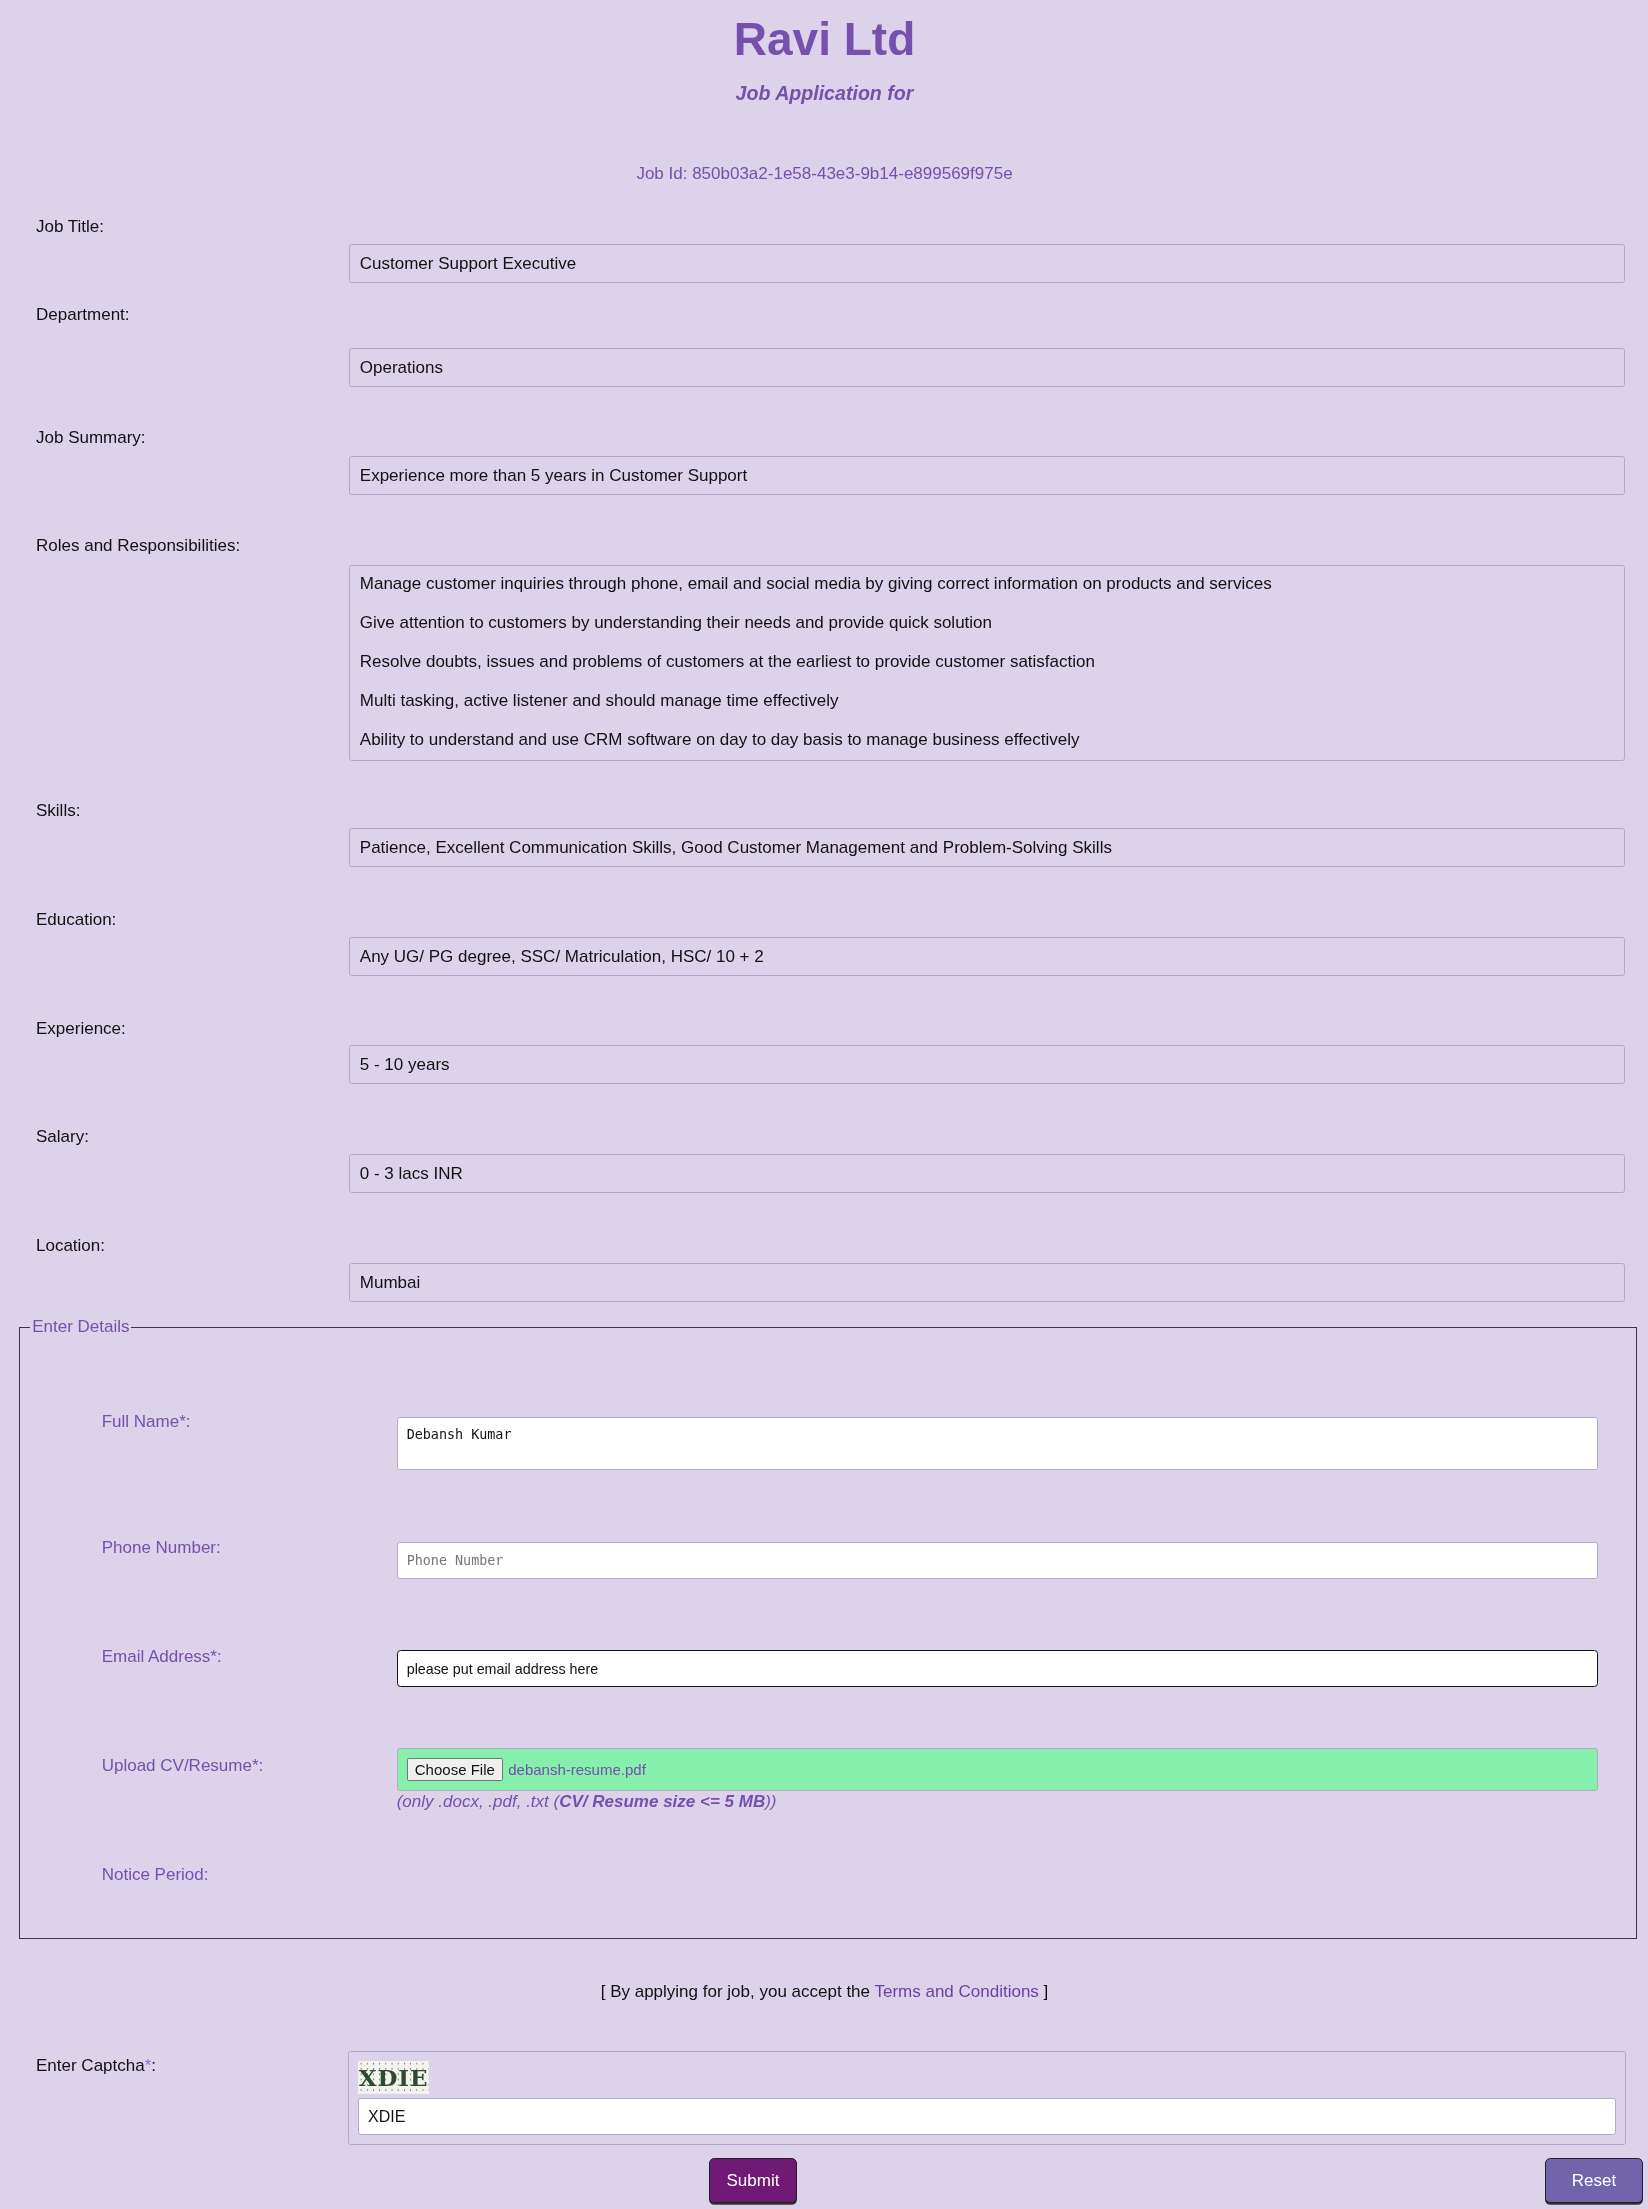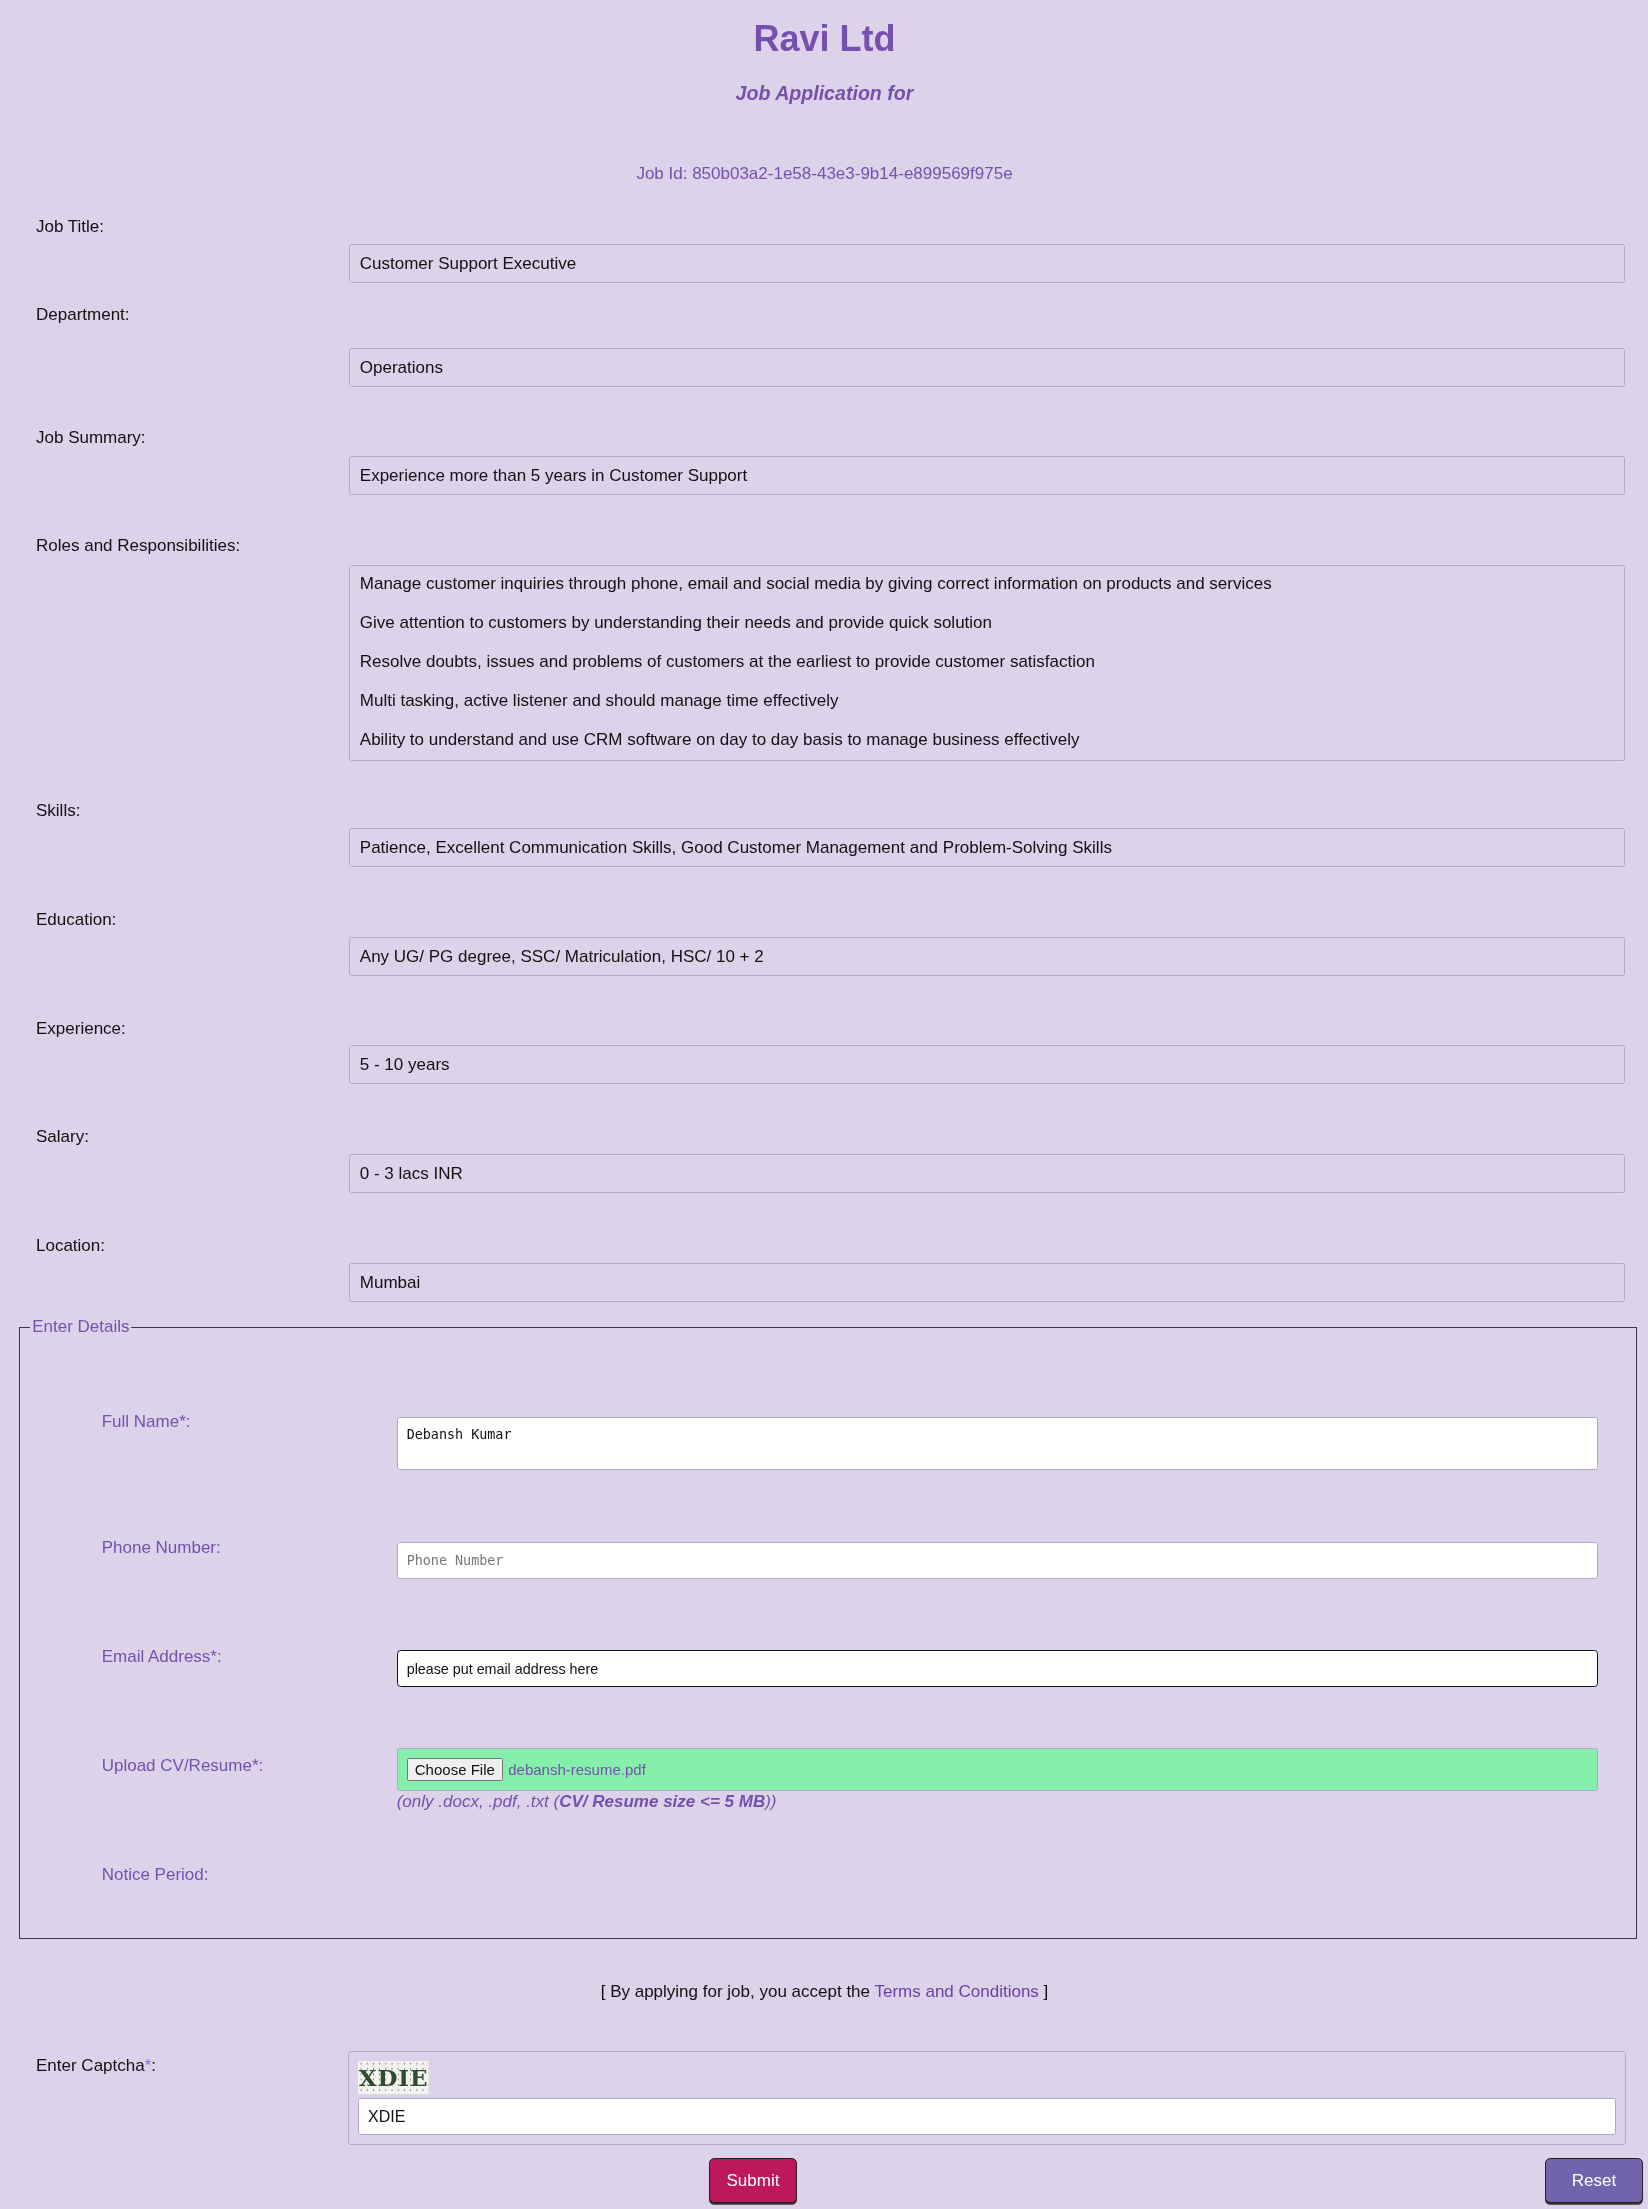--- a/index.html
+++ b/index.html
@@ -7,22 +7,22 @@
   body {
     width: 1649px;
     height: 2209px;
     background: #dcd3eb;
     font-family: "Liberation Sans", sans-serif;
     color: #111;
     position: relative;
     overflow: hidden;
   }
   .title {
-    position: absolute; left: 0; right: 0; top: 18px;
-    text-align: center; font-size: 36px; font-weight: bold; color: #7550ad;
+    position: absolute; left: 0; right: 0; top: 12px;
+    text-align: center; font-size: 46px; font-weight: bold; color: #7550ad;
   }
   .subtitle {
     position: absolute; left: 0; right: 0; top: 82px;
     text-align: center; font-size: 19.6px; font-weight: bold; font-style: italic; color: #7550ad;
   }
   .jobid {
     position: absolute; left: 0; right: 0; top: 164px;
     text-align: center; font-size: 17px; color: #7550ad;
   }
   .row-label {
@@ -97,21 +97,21 @@
     position: absolute; left: 9px; top: 46px; width: 1258px; height: 37px;
     background: #fff; border: 0.9px solid #b4a8c8; border-radius: 2.7px;
     font-size: 16px; padding: 0 9px; display: flex; align-items: center;
   }
   .btn {
     position: absolute; top: 2158px; height: 45px; color: #fff; font-size: 17px;
     border: 1.3px solid #222; border-radius: 5.3px;
     display: flex; align-items: center; justify-content: center;
     box-shadow: 0 1.8px 0 #333;
   }
-  .btn.submit { left: 709px; width: 88px; background: #be185d; }
+  .btn.submit { left: 709px; width: 88px; background: #701a75; }
   .btn.reset { left: 1545px; width: 98px; background: #7163ac; }
 </style>
 </head>
 <body>
 
 <div class="title">Ravi Ltd</div>
 <div class="subtitle">Job Application for</div>
 <div class="jobid">Job Id: 850b03a2-1e58-43e3-9b14-e899569f975e</div>
 
 <div class="row-label" style="top:217px">Job Title:</div>

